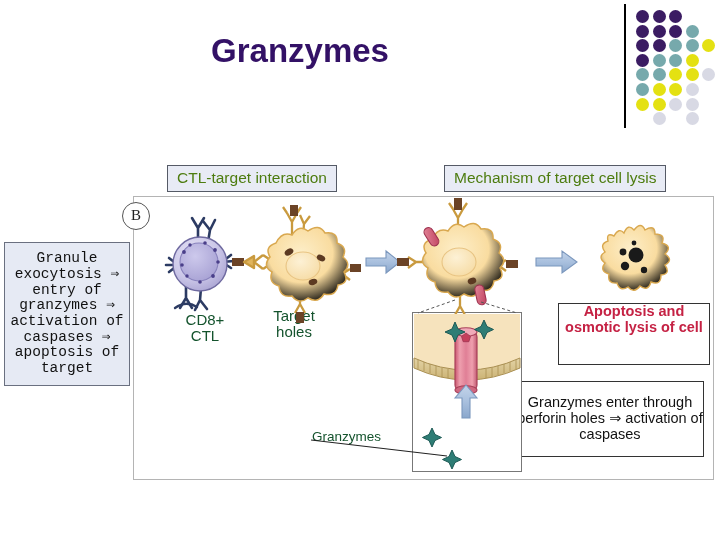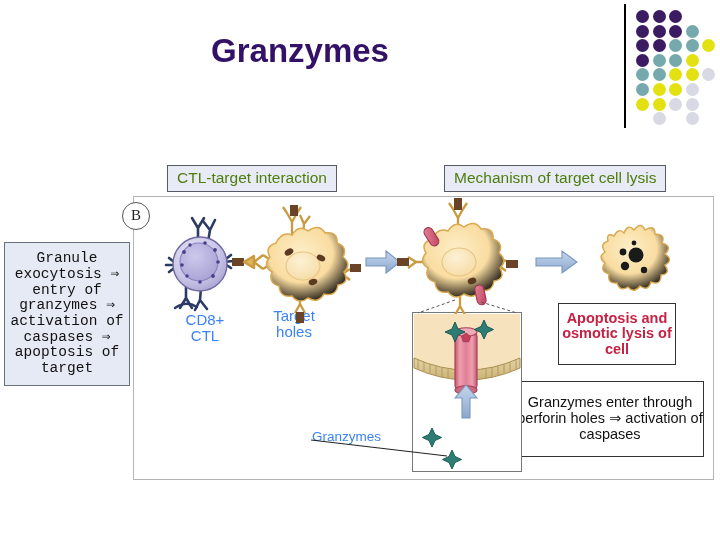--- a/index.html
+++ b/index.html
@@ -49,40 +49,40 @@
     display:flex;align-items:center;justify-content:center;
   }
   #summary-text{
     font-size:14.5px;line-height:1.08;color:#111;text-align:center;
     padding:0 2px;
     font-family:Liberation Mono, monospace;
   }
 
   
   #lysis-box{
-    position:absolute;left:558px;top:303px;width:118px;height:62px;
+    position:absolute;left:558px;top:303px;width:152px;height:62px;
     background:#fff;border:1.5px solid #333;box-sizing:border-box;
-    display:flex;align-items:center;justify-content:center;
+    display:flex;align-items:flex-start;justify-content:center;
   }
   #lysis-text{
     font-size:14.5px;font-weight:bold;line-height:1.08;
     color:#c52244;text-align:center;
   }
 
   
   #perforin-box{
     position:absolute;left:516px;top:381px;width:188px;height:76px;
     background:#fff;border:1.3px solid #333;box-sizing:border-box;
     display:flex;align-items:center;justify-content:center;
   }
   #perforin-text{font-size:14.5px;line-height:1.1;color:#111;text-align:center;}
 
   
   .cell-label{
-    position:absolute;font-size:15px;line-height:1.06;color:#3b82f6;text-align:center;
+    position:absolute;font-size:15px;line-height:1.06;color:#14532d;text-align:center;
   }
   #label-ctl{left:170px;top:312px;width:70px;}
   #label-target{left:258px;top:308px;width:72px;}
   #label-granzymes{left:312px;top:430px;width:86px;text-align:left;font-size:13.5px;}
 
   
   #inset{
     position:absolute;left:412px;top:312px;width:110px;height:160px;
     border:1px solid #777;background:#fff;box-sizing:border-box;overflow:hidden;
   }

